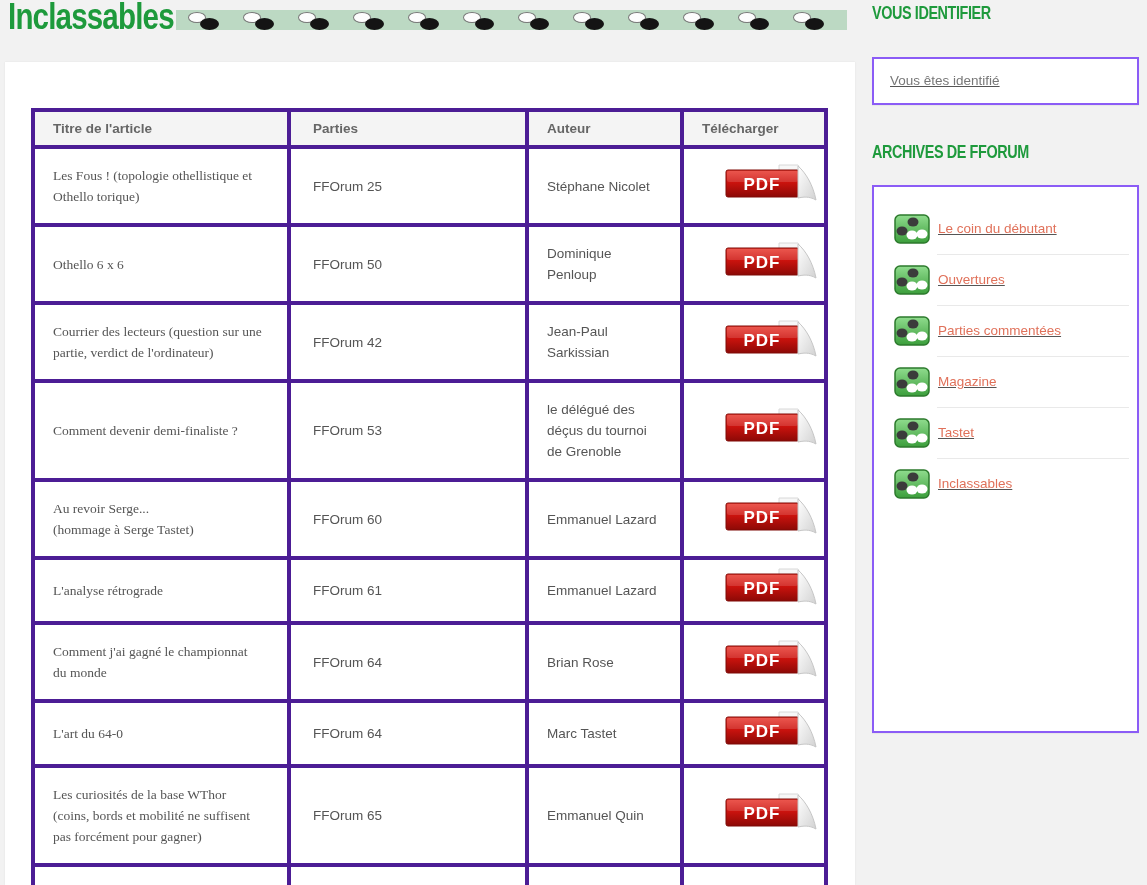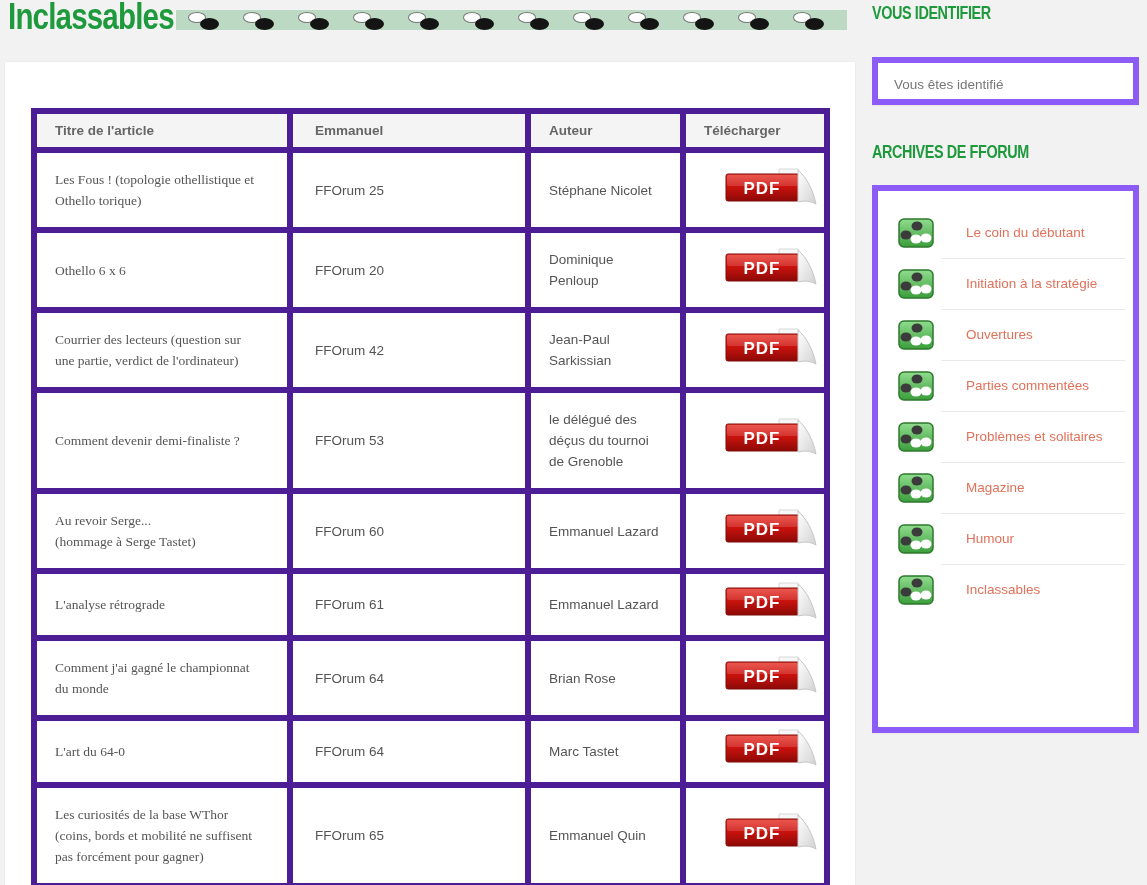--- a/index.html
+++ b/index.html
@@ -54,52 +54,52 @@
   }
   table.articles {
     position:absolute; left:26px; top:46px; width:793px;
     border-collapse:collapse; table-layout:fixed;
     font-size:13.5px;
   }
   .articles col.c1 { width:256px; }
   .articles col.c2 { width:238px; }
   .articles col.c3 { width:155px; }
   .articles col.c4 { width:144px; }
-  .articles th, .articles td { border:6px solid #4c1d95;margin-top:12px; }
+  .articles th, .articles td { border:4px solid #4c1d95;margin-top:12px; }
   .articles th {
     background:#f4f4f4; color:#666; font-weight:bold;
     text-align:left; padding:9px 18px; font-size:13.5px;
   }
   .articles th.h-par { padding-left:22px; }
   .articles td {
     color:#555; line-height:21px; vertical-align:middle;
     padding:16px 18px; background:#fff;
   }
   td.c-titre { white-space:pre-line; padding-right:24px;font-family:Liberation Serif, serif; }
   td.c-par   { padding-left:22px; }
   td.c-dl    { text-align:right; padding:6px 4px; }
   .pdf-link { display:inline-block; cursor:pointer; line-height:0; }
 
   
   .sidebar { position:absolute; left:872px; top:0; width:245px; height:885px;padding-left:25px; }
   .t-identify { left:0; top:2px; }
   .t-archives { left:0; top:141px; }
   .side-box {
     position:absolute; left:0; width:267px; background:#fff;
-    border:6px solid #8b5cf6; box-shadow:0 1px 1px rgba(0,0,0,.04);
+    border:2px solid #8b5cf6; box-shadow:0 1px 1px rgba(0,0,0,.04);text-decoration:underline;
   }
   .box-identify { top:57px; height:48px; }
   .box-identify .status {
     display:block; padding:14px 0 0 16px; font-size:13.5px; color:#777;
   }
   .box-archives { top:185px; height:548px; }
   ul.archives-list { list-style:none; padding:16px 0 0 20px; }
   ul.archives-list li {
     position:relative; height:51px;
-    display:flex; align-items:center; gap:32px;
+    display:flex; align-items:center; gap:8px;
   }
   ul.archives-list li + li::before {
     content:""; position:absolute; top:0; left:43px; right:8px;
     border-top:1px solid #e9e9e9;
   }
   .board-icon { flex:0 0 36px; height:30px; line-height:0; }
   a.item-link {
     color:#e0715a; font-size:13.5px; text-decoration:none; cursor:pointer;
   }
 </style>
@@ -164,21 +164,21 @@
     <table class="articles">
       <colgroup>
           <col class="c1">
           <col class="c2">
           <col class="c3">
           <col class="c4">
         </colgroup>
       <thead>
         <tr>
           <th>Titre de l'article</th>
-          <th class="h-par">Emmanuel</th>
+          <th class="h-par">Parties</th>
           <th>Auteur</th>
           <th>Télécharger</th>
         </tr>
       </thead>
       <tbody>
   <tr>
     <td class="c-titre">Les Fous ! (topologie othellistique et Othello torique)</td>
     <td class="c-par">FFOrum 25</td>
     <td class="c-aut">Stéphane Nicolet</td>
     <td class="c-dl">
@@ -200,21 +200,21 @@
           <rect x="2" y="9" width="71" height="11" rx="2" fill="#ffffff" opacity="0.14"></rect>
           <path d="M73,4 C81,11 88,23 91,38 C84,34 78,35 73,36 Z" fill="url(#g-curl)" stroke="#c6c6c6" stroke-width="1"></path>
           <text x="37" y="28" text-anchor="middle" font-size="17" font-weight="bold" letter-spacing="1" fill="#ffffff" font-family="Liberation Sans, sans-serif">PDF</text>
         </svg>
       </a>
     </td>
   </tr>
 
   <tr>
     <td class="c-titre">Othello 6 x 6</td>
-    <td class="c-par">FFOrum 20</td>
+    <td class="c-par">FFOrum 50</td>
     <td class="c-aut">Dominique Penloup</td>
     <td class="c-dl">
       <a class="pdf-link">
         <svg width="95" height="43" viewBox="0 0 95 43">
           <defs>
             <linearGradient id="g-red" x1="0" y1="0" x2="0" y2="1">
               <stop offset="0" stop-color="#ea3d33"></stop>
               <stop offset="0.45" stop-color="#cc130e"></stop>
               <stop offset="1" stop-color="#8c0906"></stop>
             </linearGradient>
@@ -486,38 +486,20 @@
         <rect x="1" y="1" width="34" height="28" rx="5" fill="url(#g-board)" stroke="#2c7a2c" stroke-width="1.5"></rect>
         <ellipse cx="19" cy="8" rx="5.5" ry="4.5" fill="#3b3b3b"></ellipse>
         <ellipse cx="8" cy="17" rx="5.5" ry="4.5" fill="#3b3b3b"></ellipse>
         <ellipse cx="18" cy="21" rx="5.5" ry="4.5" fill="#ffffff"></ellipse>
         <ellipse cx="28" cy="20" rx="5.5" ry="4.5" fill="#ffffff"></ellipse>
       </svg>
     </span>
     <a class="item-link">Le coin du débutant</a>
   </li>
 
-  <li>
-    <span class="board-icon">
-      <svg width="36" height="30" viewBox="0 0 36 30">
-        <defs>
-          <linearGradient id="g-board" x1="0" y1="0" x2="0" y2="1">
-            <stop offset="0" stop-color="#90dc8e"></stop>
-            <stop offset="1" stop-color="#3b9e3b"></stop>
-          </linearGradient>
-        </defs>
-        <rect x="1" y="1" width="34" height="28" rx="5" fill="url(#g-board)" stroke="#2c7a2c" stroke-width="1.5"></rect>
-        <ellipse cx="19" cy="8" rx="5.5" ry="4.5" fill="#3b3b3b"></ellipse>
-        <ellipse cx="8" cy="17" rx="5.5" ry="4.5" fill="#3b3b3b"></ellipse>
-        <ellipse cx="18" cy="21" rx="5.5" ry="4.5" fill="#ffffff"></ellipse>
-        <ellipse cx="28" cy="20" rx="5.5" ry="4.5" fill="#ffffff"></ellipse>
-      </svg>
-    </span>
-    <a class="item-link">Initiation à la stratégie</a>
-  </li>
 
 
   <li>
     <span class="board-icon">
       <svg width="36" height="30" viewBox="0 0 36 30">
         <defs>
           <linearGradient id="g-board" x1="0" y1="0" x2="0" y2="1">
             <stop offset="0" stop-color="#90dc8e"></stop>
             <stop offset="1" stop-color="#3b9e3b"></stop>
           </linearGradient>
@@ -544,38 +526,20 @@
         <rect x="1" y="1" width="34" height="28" rx="5" fill="url(#g-board)" stroke="#2c7a2c" stroke-width="1.5"></rect>
         <ellipse cx="19" cy="8" rx="5.5" ry="4.5" fill="#3b3b3b"></ellipse>
         <ellipse cx="8" cy="17" rx="5.5" ry="4.5" fill="#3b3b3b"></ellipse>
         <ellipse cx="18" cy="21" rx="5.5" ry="4.5" fill="#ffffff"></ellipse>
         <ellipse cx="28" cy="20" rx="5.5" ry="4.5" fill="#ffffff"></ellipse>
       </svg>
     </span>
     <a class="item-link">Parties commentées</a>
   </li>
 
-  <li>
-    <span class="board-icon">
-      <svg width="36" height="30" viewBox="0 0 36 30">
-        <defs>
-          <linearGradient id="g-board" x1="0" y1="0" x2="0" y2="1">
-            <stop offset="0" stop-color="#90dc8e"></stop>
-            <stop offset="1" stop-color="#3b9e3b"></stop>
-          </linearGradient>
-        </defs>
-        <rect x="1" y="1" width="34" height="28" rx="5" fill="url(#g-board)" stroke="#2c7a2c" stroke-width="1.5"></rect>
-        <ellipse cx="19" cy="8" rx="5.5" ry="4.5" fill="#3b3b3b"></ellipse>
-        <ellipse cx="8" cy="17" rx="5.5" ry="4.5" fill="#3b3b3b"></ellipse>
-        <ellipse cx="18" cy="21" rx="5.5" ry="4.5" fill="#ffffff"></ellipse>
-        <ellipse cx="28" cy="20" rx="5.5" ry="4.5" fill="#ffffff"></ellipse>
-      </svg>
-    </span>
-    <a class="item-link">Problèmes et solitaires</a>
-  </li>
 
   <li>
     <span class="board-icon">
       <svg width="36" height="30" viewBox="0 0 36 30">
         <defs>
           <linearGradient id="g-board" x1="0" y1="0" x2="0" y2="1">
             <stop offset="0" stop-color="#90dc8e"></stop>
             <stop offset="1" stop-color="#3b9e3b"></stop>
           </linearGradient>
         </defs>
@@ -599,21 +563,21 @@
             <stop offset="1" stop-color="#3b9e3b"></stop>
           </linearGradient>
         </defs>
         <rect x="1" y="1" width="34" height="28" rx="5" fill="url(#g-board)" stroke="#2c7a2c" stroke-width="1.5"></rect>
         <ellipse cx="19" cy="8" rx="5.5" ry="4.5" fill="#3b3b3b"></ellipse>
         <ellipse cx="8" cy="17" rx="5.5" ry="4.5" fill="#3b3b3b"></ellipse>
         <ellipse cx="18" cy="21" rx="5.5" ry="4.5" fill="#ffffff"></ellipse>
         <ellipse cx="28" cy="20" rx="5.5" ry="4.5" fill="#ffffff"></ellipse>
       </svg>
     </span>
-    <a class="item-link">Humour</a>
+    <a class="item-link">Tastet</a>
   </li>
 
   <li>
     <span class="board-icon">
       <svg width="36" height="30" viewBox="0 0 36 30">
         <defs>
           <linearGradient id="g-board" x1="0" y1="0" x2="0" y2="1">
             <stop offset="0" stop-color="#90dc8e"></stop>
             <stop offset="1" stop-color="#3b9e3b"></stop>
           </linearGradient>

